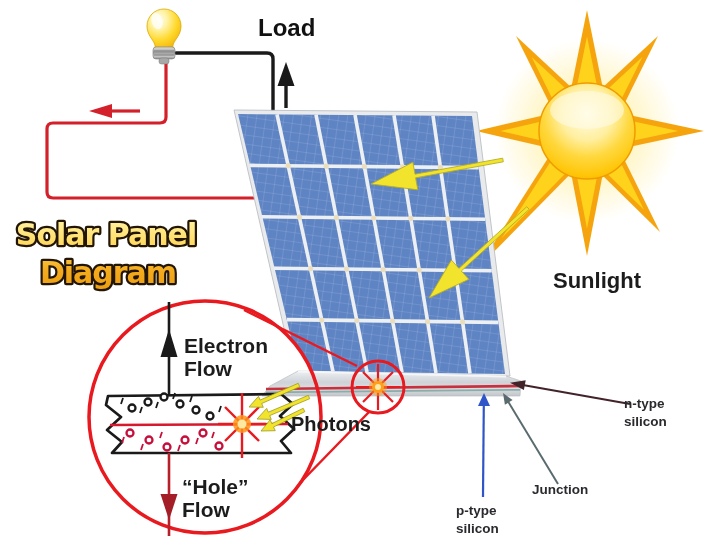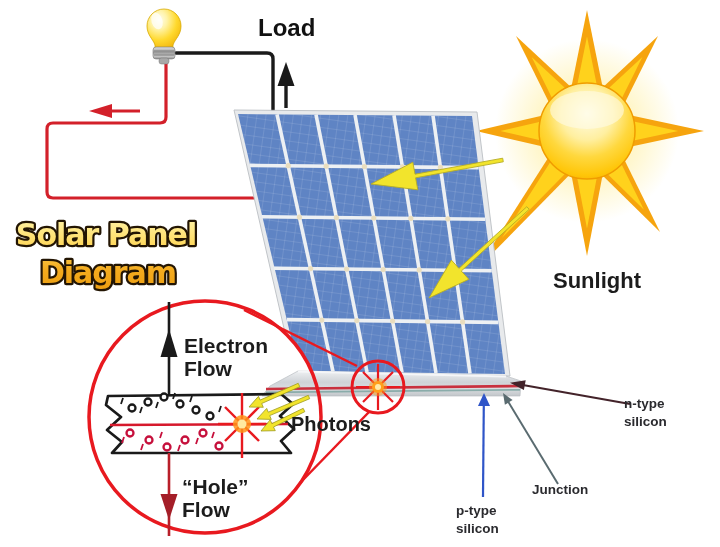--- a/index.html
+++ b/index.html
@@ -1,18 +1,18 @@
 <!DOCTYPE html>
 <html><head>
 <meta charset="utf-8">
 <title>Solar Panel Diagram</title>
 <style>
   html,body{margin:0;padding:0;background:#ffffff;}
   .stage{position:relative;width:720px;height:547px;background:#ffffff;overflow:hidden;
-         font-family:"Liberation Sans", sans-serif;border-radius:14px;}
+         font-family:"Liberation Sans", sans-serif;}
   svg{position:absolute;left:0;top:0;}
   text{font-family:"Liberation Sans", sans-serif;}
   .big-label{font-weight:bold;font-size:21px;fill:#1c1c1c;}
   .load-label{font-weight:bold;font-size:24px;fill:#111111;}
   .small-label{font-weight:bold;font-size:13.5px;fill:#2a2a2e;}
   .title-text{font-family:"DejaVu Sans", sans-serif;font-weight:bold;font-size:30px;
               letter-spacing:-1px;paint-order:stroke;stroke:#231503;stroke-width:4.5px;
               stroke-linejoin:round;}
 </style>
 </head>

